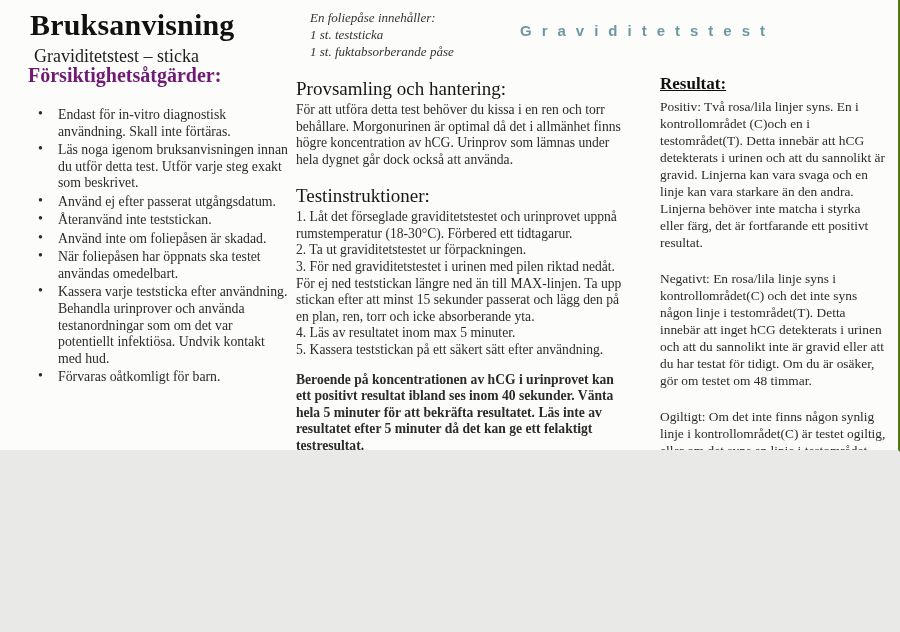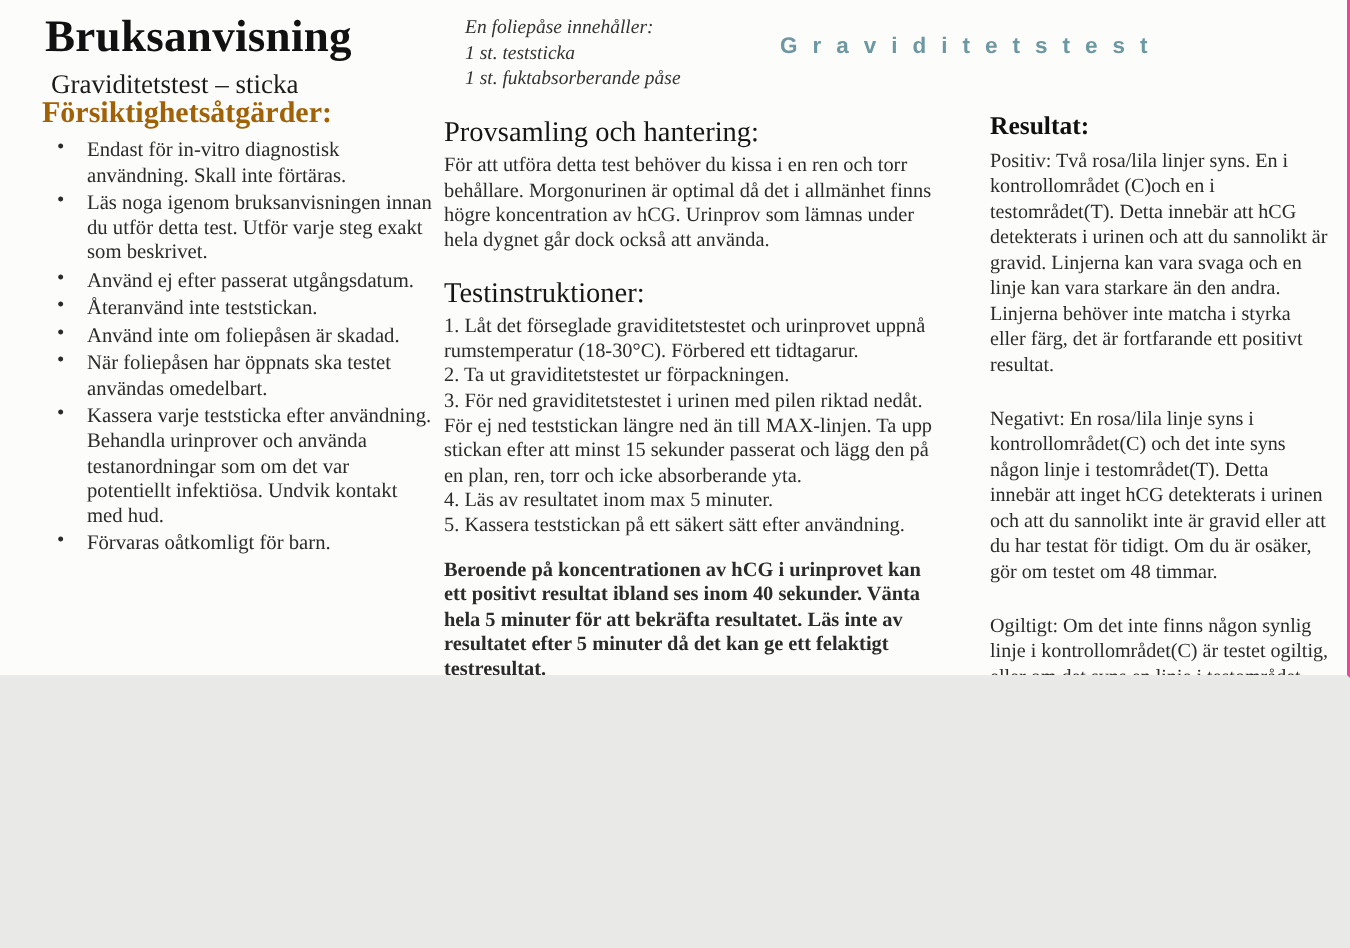--- a/index.html
+++ b/index.html
@@ -1,41 +1,41 @@
 <!DOCTYPE html>
 <html><head>
 <meta charset="utf-8">
 <style>
   * { margin:0; padding:0; box-sizing:border-box; }
   html,body { background:#e9e9e7; }
   .page {
     position:relative; width:900px; height:452px; margin:0 auto;
     background:#fcfcfa; overflow:hidden;
     font-family:"Liberation Serif", serif; color:#2e2e2e;
-    border-right:2px solid #ec4899; border-bottom:2px solid #eceae6;
+    border-right:2px solid #4d7c0f; border-bottom:2px solid #eceae6;
   }
   
   .doc-title { position:absolute; left:30px; top:8px; font-size:30px; font-weight:bold; color:#111; letter-spacing:.2px; }
   .doc-subtitle { position:absolute; left:34px; top:46px; font-size:18px; color:#1c1c1c; }
   .package-note { position:absolute; left:310px; top:10px; font-size:13px; font-style:italic; line-height:1.3; color:#333; }
   .brand { position:absolute; left:520px; top:22px; font-family:"Liberation Sans", sans-serif;
            font-size:15px; letter-spacing:10px; color:#6d98a2; font-weight:600; white-space:nowrap; }
   
   .col-left { position:absolute; left:28px; top:64px; width:262px; }
-  .col-left h2 { font-size:20px; font-weight:bold; color:#a16207; margin-bottom:5px; }
+  .col-left h2 { font-size:20px; font-weight:bold; color:#701a75; margin-bottom:20px; }
   .bullets { list-style:none; }
   .bullets li { position:relative; padding-left:30px; font-size:13.8px; line-height:1.2; margin-bottom:2px; color:#2b2b2b; }
   .bullets li .dot { position:absolute; left:10px; top:-1px; font-size:14px; }
   .col-mid { position:absolute; left:296px; top:78px; width:334px; }
   .col-mid h2 { font-size:19px; font-weight:normal; color:#161616; margin-bottom:2px; }
   .col-mid p, .col-mid .step { font-size:13.6px; line-height:1.22; color:#2b2b2b; }
   .mid-gap { height:17px; }
   .warning { font-weight:bold; margin-top:13px; color:#222; }
   .col-right { position:absolute; left:660px; top:74px; width:226px; }
-  .col-right h2 { font-size:17px; font-weight:bold; color:#101010; margin-bottom:4px; }
+  .col-right h2 { font-size:17px; font-weight:bold; color:#101010; margin-bottom:4px;text-decoration:underline; }
   .col-right p { font-size:13.4px; line-height:1.27; color:#2b2b2b; margin-bottom:19px; }
   
   .sans-label { font-family:"Liberation Sans", sans-serif; color:#15803d; }
   .dip-label { position:absolute; left:14px; top:498px; font-size:13.5px; font-weight:600; line-height:1.45; }
   .down-arrow { position:absolute; left:46px; top:534px; }
   .hline { position:absolute; left:22px; top:575px; width:72px; height:2px; background:#2e6fae; }
   .cup-illustration { position:absolute; left:85px; top:452px; }
   .arrow-right-1 { position:absolute; left:180px; top:572px; }
   .arrow-right-2 { position:absolute; left:408px; top:569px; }
   .flat-stick { position:absolute; left:228px; top:548px; }

